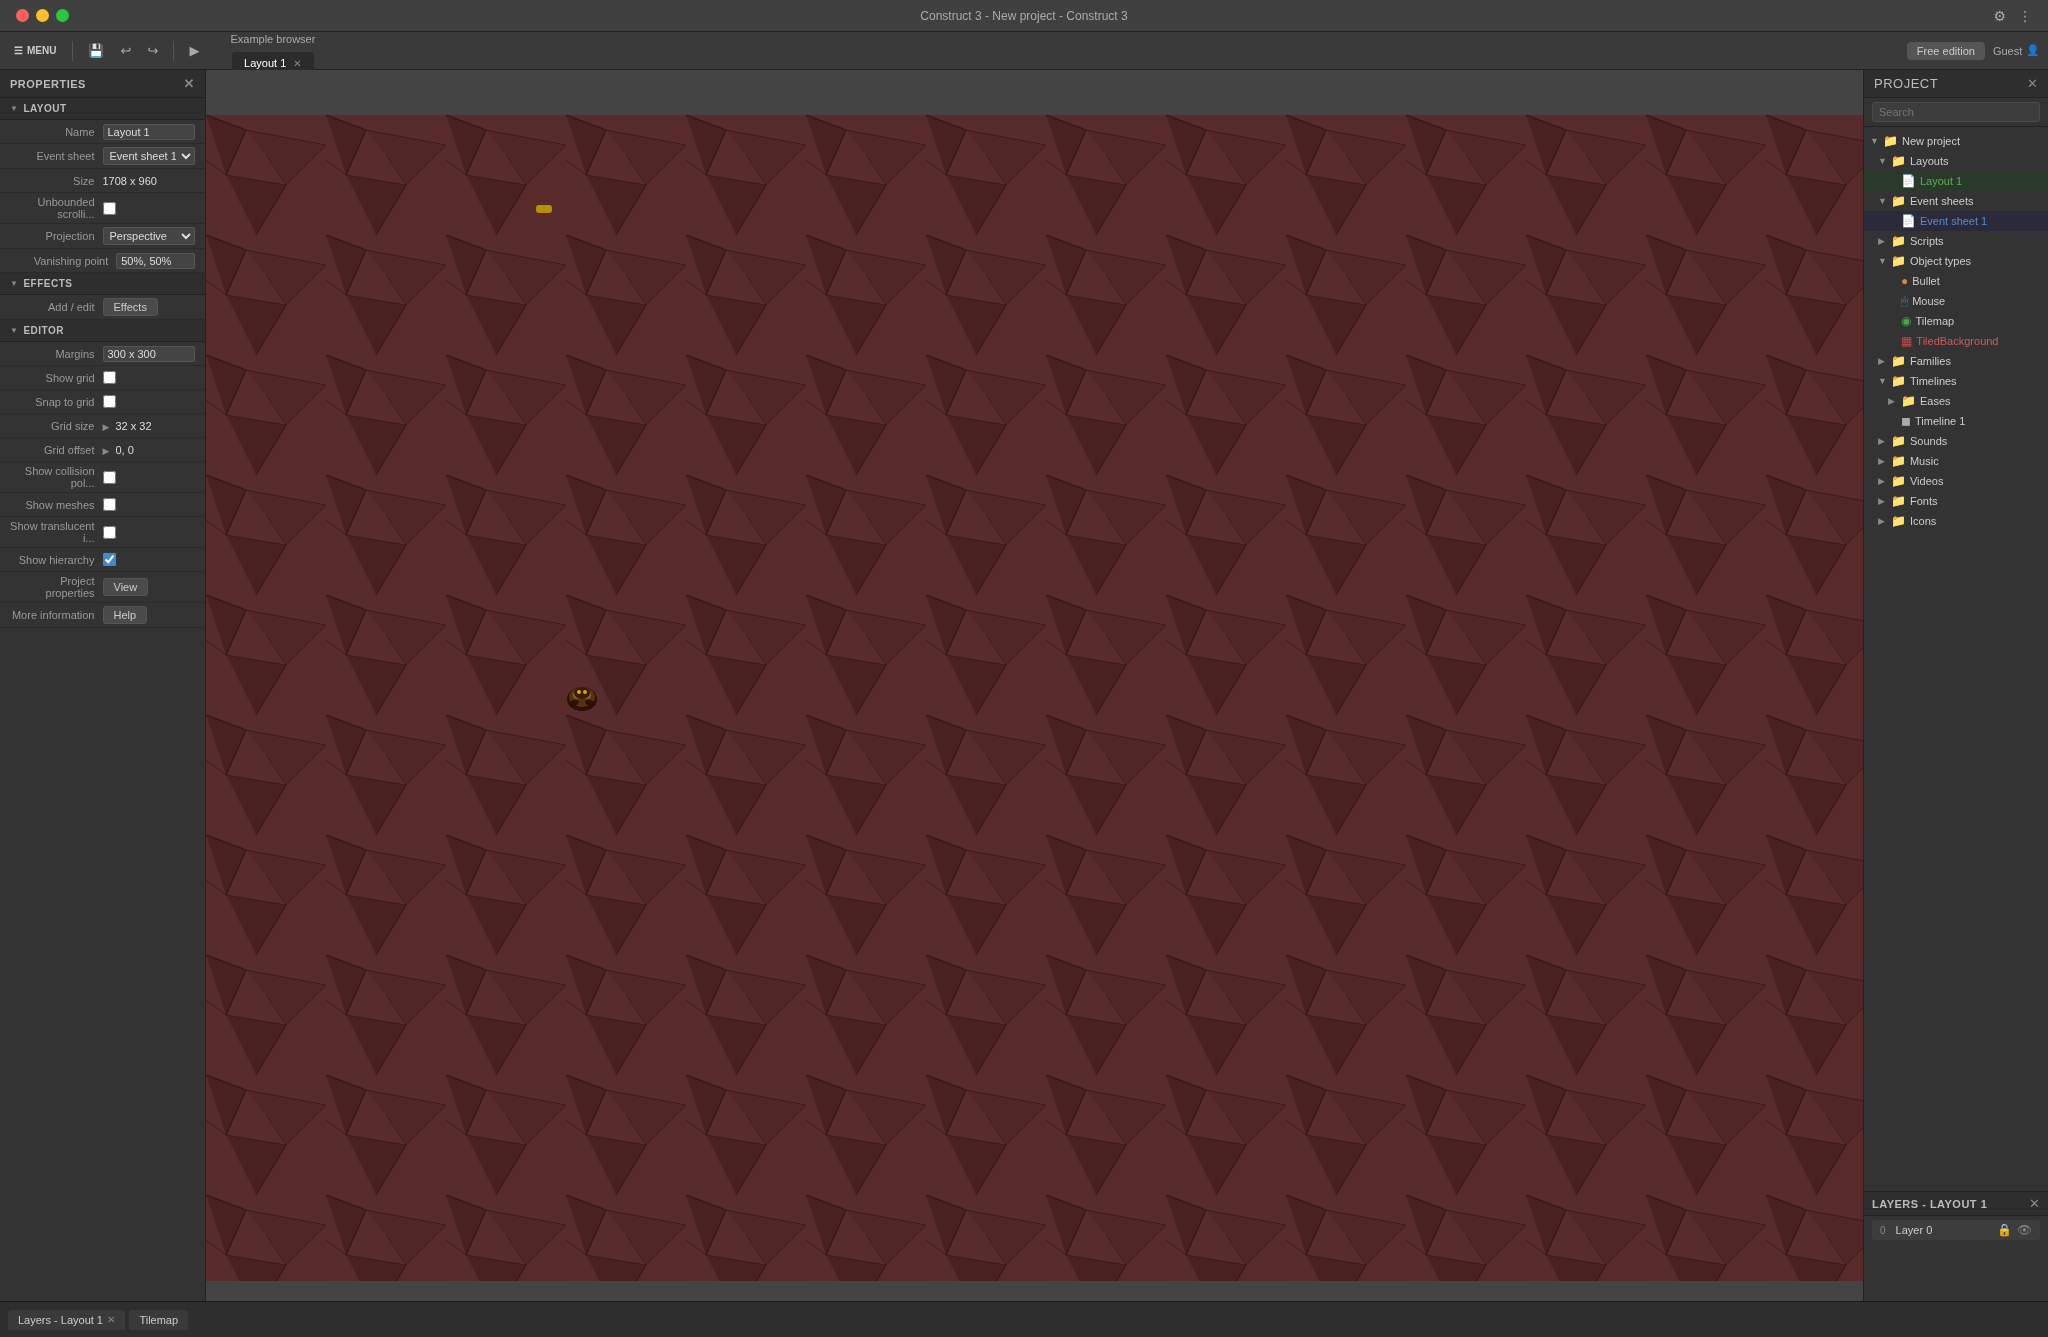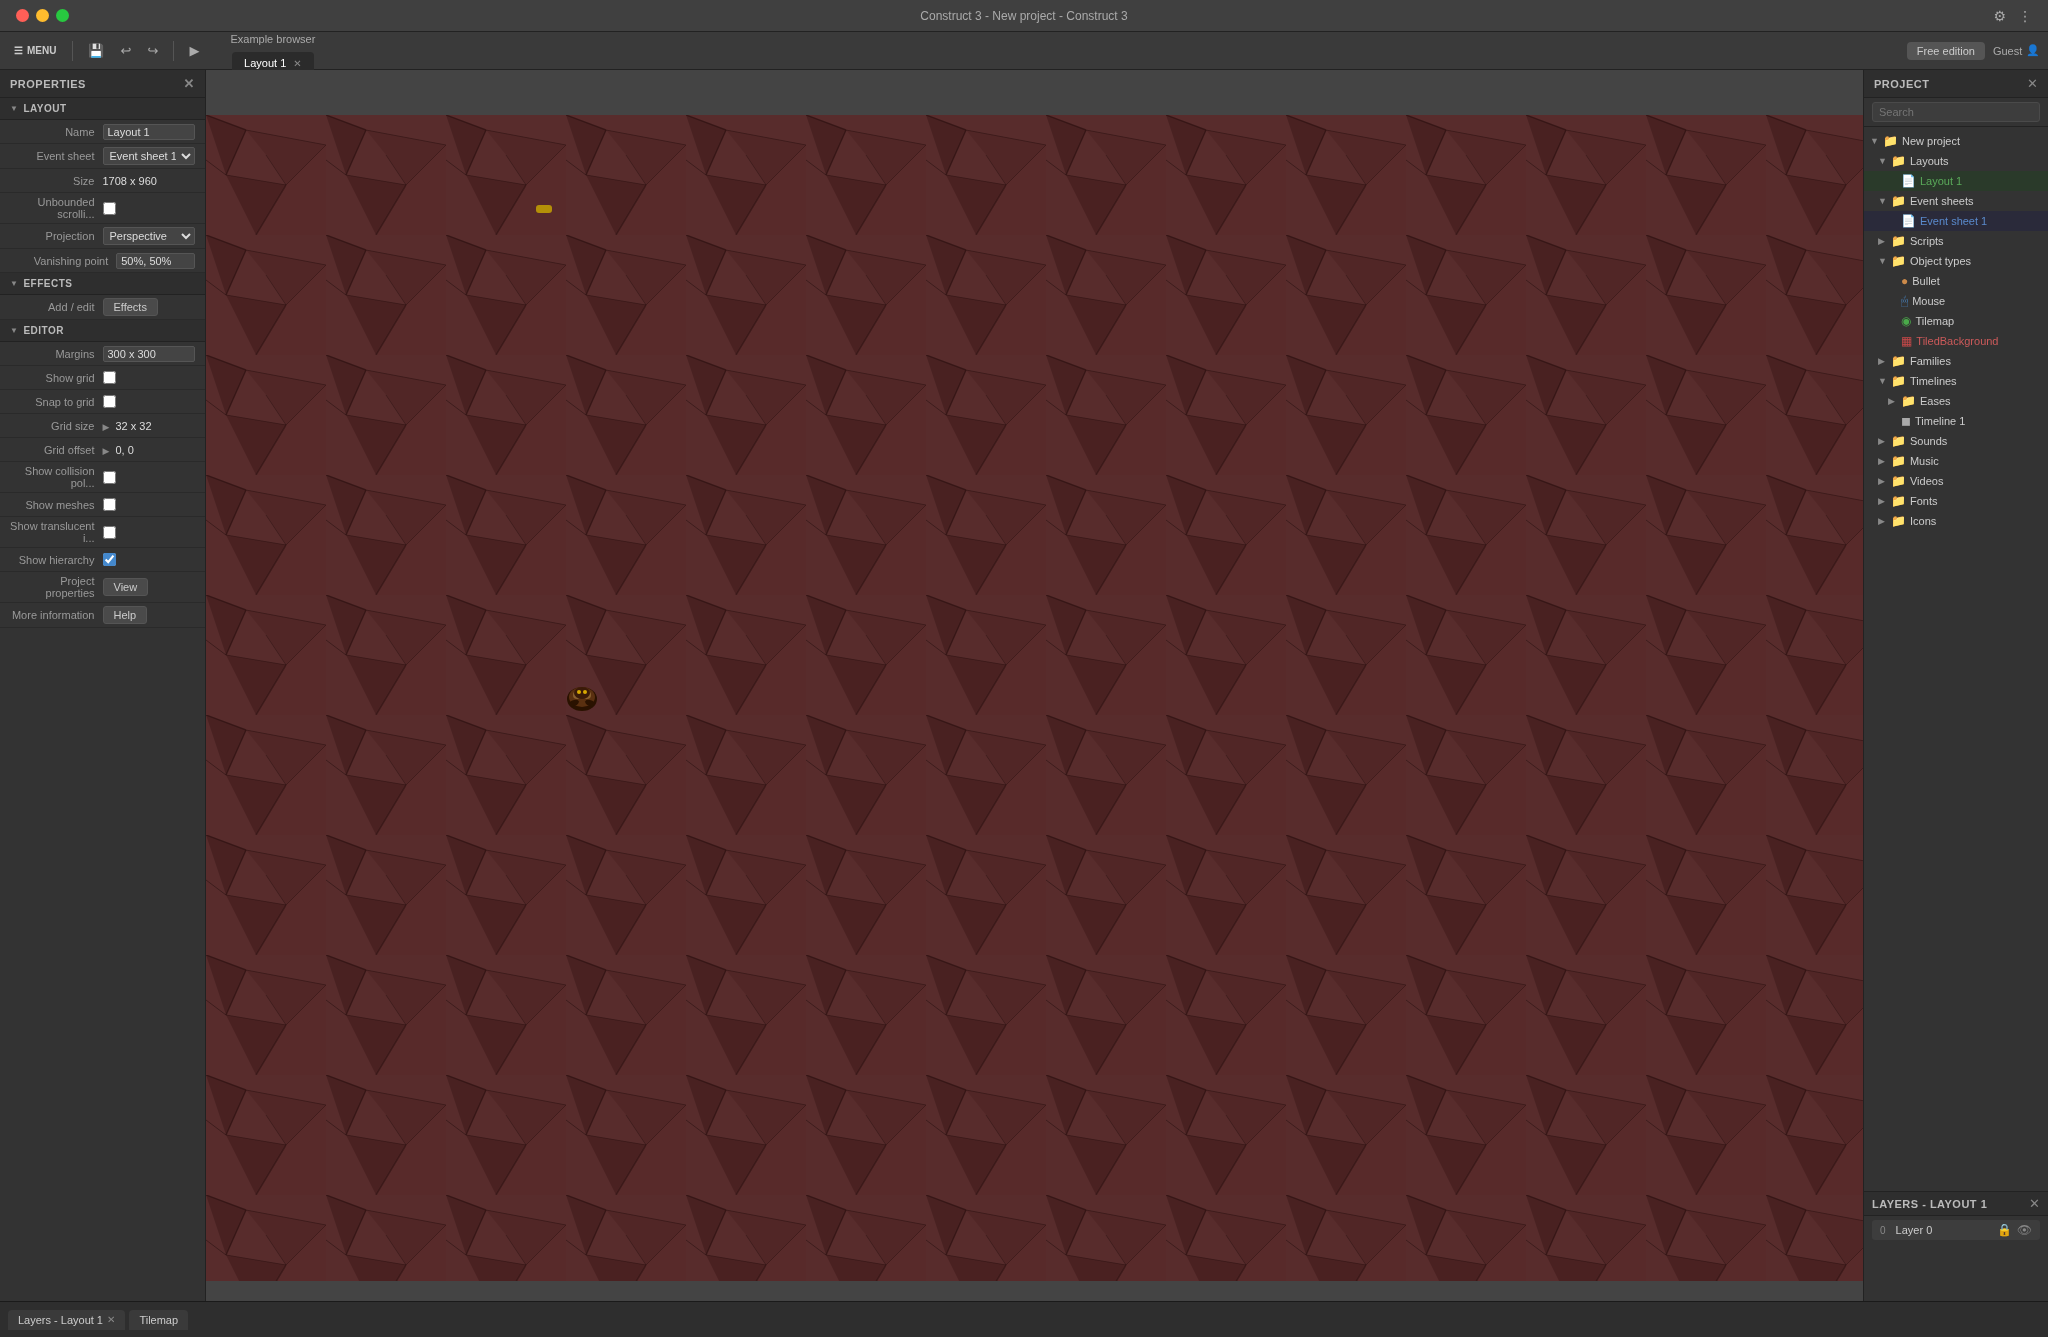--- a/index.html
+++ b/index.html
@@ -649,21 +649,21 @@
         "></div>
       </div>
     </div>
 
   </div>
 
   <div id="right-side">
 
     <div id="project-panel-wrap">
       <div class="project-header">
-        <span style="font-size:11px;font-weight:700;color:#bbb;letter-spacing:0.5px;">PROJECT</span>
+        <span style="font-size:13px;font-weight:400;color:#bbb;letter-spacing:0.5px;">PROJECT</span>
         <span class="panel-close">✕</span>
       </div>
       <div class="project-search">
         <input type="text" placeholder="Search" style="">
       </div>
       <div class="project-tree">
 
         <div class="tree-item" style="padding-left:6px;">
           <span class="tree-arrow">▼</span>
           <span class="tree-icon folder-icon">📁</span>

